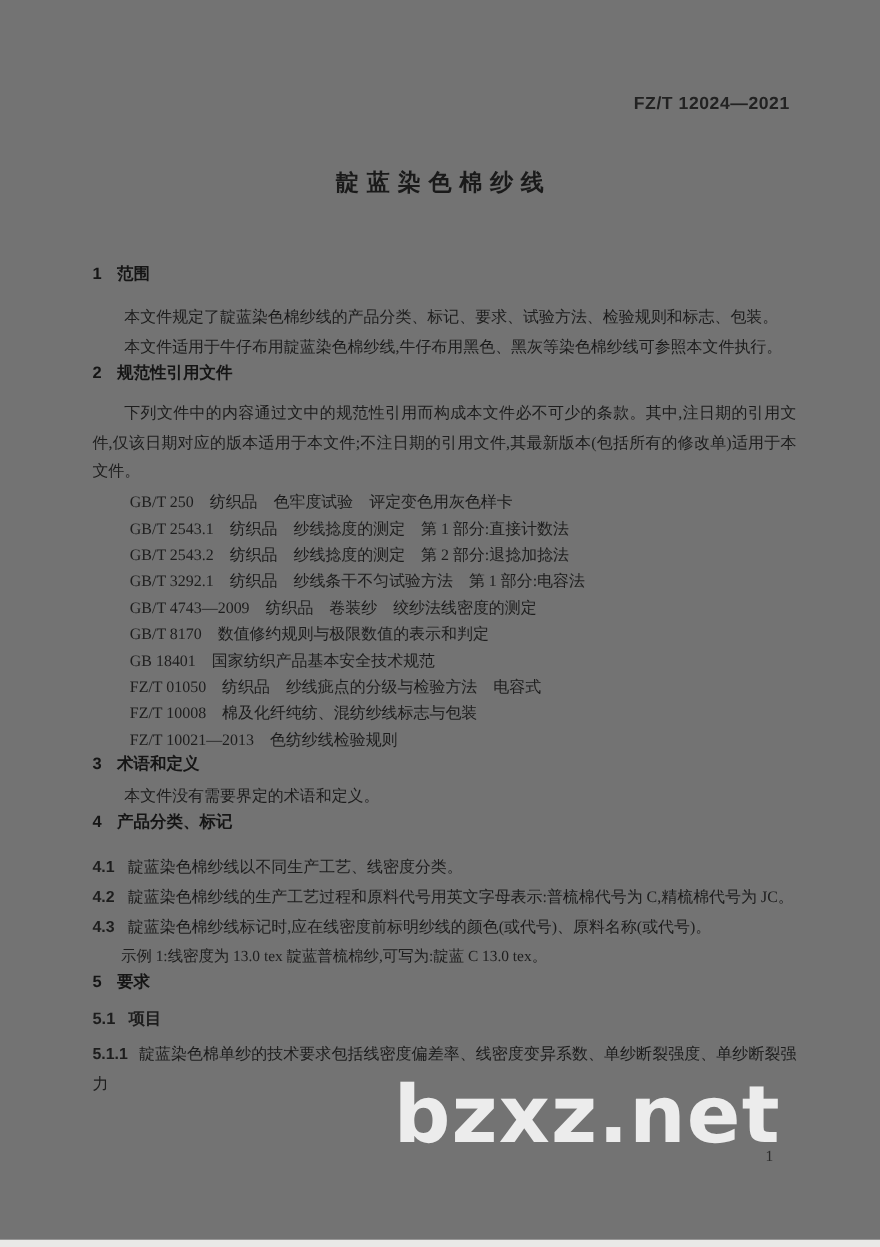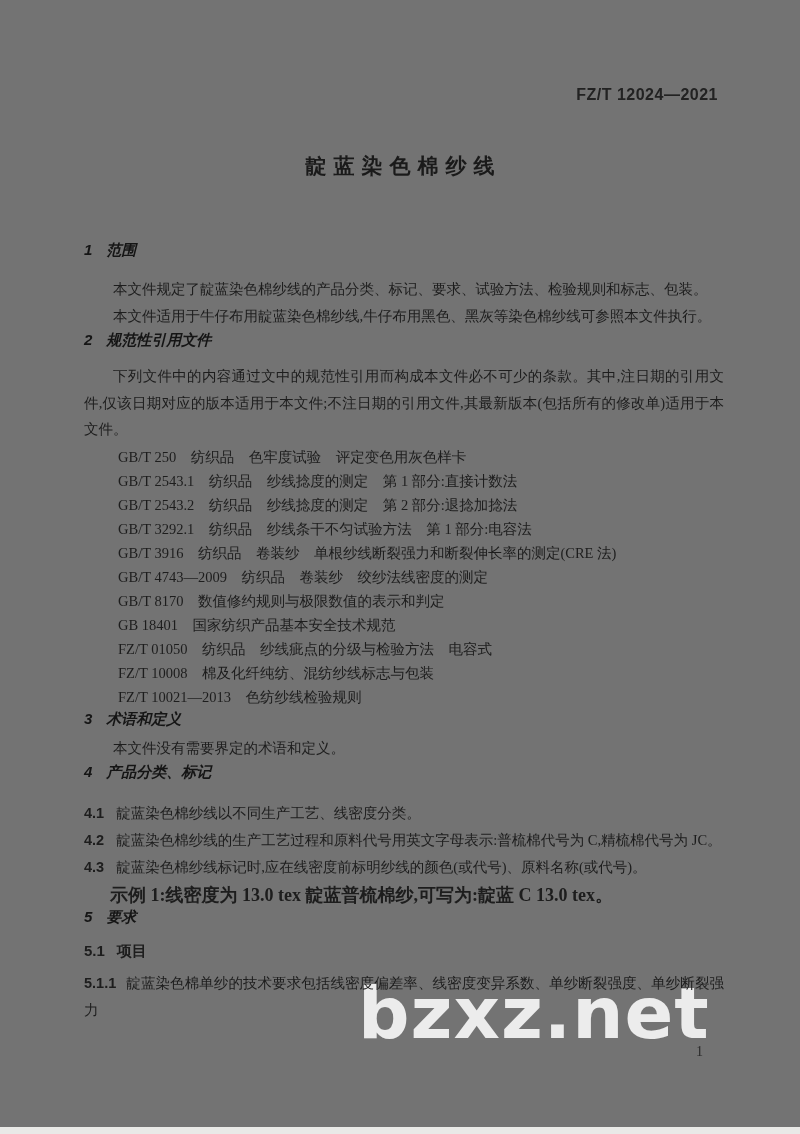--- a/index.html
+++ b/index.html
@@ -23,39 +23,39 @@
     font-family:"DejaVu Sans","Liberation Sans",sans-serif;
     font-weight:bold; font-size:72px; line-height:90px;
     color:#ececec; letter-spacing:1px; user-select:none;
   }
   .content {
     position:absolute; left:84px; top:240px; width:640px; z-index:2;
     font-size:14.5px; line-height:27px;
   }
   h2.sec {
     margin:0; font-family:"Liberation Sans","DejaVu Sans",sans-serif;
-    font-size:15px; font-weight:bold; line-height:20px; color:#151515;font-style:italic;
+    font-size:15px; font-weight:bold; line-height:20px; color:#151515;
   }
   h2.sec .num { margin-right:14px; }
   p { margin:0; }
   .para { text-indent:2em; text-align:justify; }
   .s1-p1 { margin-top:16px; }
   .s2-head { margin-top:15px; }
   .s2-intro { margin-top:13px; line-height:26.5px; }
   .refs { margin-top:2px; padding-left:34px; line-height:24px; }
   .s3-head { margin-top:4px; }
   .s3-body { margin-top:6px; }
   .s4-head { margin-top:16px; }
   .clause { text-align:justify; }
   .clause-first { margin-top:18px; }
   .clause .cnum, .c511 .cnum, .sub-head .num {
     font-family:"Liberation Sans","DejaVu Sans",sans-serif; font-weight:bold;
   }
   .clause .cnum { margin-right:12px; }
-  .examples { margin-top:2px; padding-left:26px; font-size:18px; line-height:24px; font-weight:bold; }
+  .examples { margin-top:2px; padding-left:26px; font-size:14px; line-height:24px; font-weight:normal; }
   .s5-head { margin-top:6px; }
   .sub-head { margin-top:14px; font-family:"Liberation Sans","DejaVu Sans",sans-serif; font-weight:bold; font-size:15px; line-height:20px; }
   .sub-head .num { margin-right:12px; }
   .c511 { margin-top:9px; }
   .c511 .cnum { margin-right:10px; }
   .page-number {
     position:absolute; top:1044px; right:97px; z-index:2;
     font-size:14px; color:#2a2a2a;
   }
   .bottom-edge {
@@ -85,21 +85,20 @@
     <h2 class="sec s2-head">
       <span class="num">2</span><span>规范性引用文件</span>
     </h2>
     <p class="para s2-intro">下列文件中的内容通过文中的规范性引用而构成本文件必不可少的条款。其中,注日期的引用文件,仅该日期对应的版本适用于本文件;不注日期的引用文件,其最新版本(包括所有的修改单)适用于本文件。</p>
 
     <div class="refs">
       <p class="ref">GB/T 250　纺织品　色牢度试验　评定变色用灰色样卡</p>
       <p class="ref">GB/T 2543.1　纺织品　纱线捻度的测定　第 1 部分:直接计数法</p>
       <p class="ref">GB/T 2543.2　纺织品　纱线捻度的测定　第 2 部分:退捻加捻法</p>
       <p class="ref">GB/T 3292.1　纺织品　纱线条干不匀试验方法　第 1 部分:电容法</p>
-      <p class="ref">GB/T 3916　纺织品　卷装纱　单根纱线断裂强力和断裂伸长率的测定(CRE 法)</p>
       <p class="ref">GB/T 4743—2009　纺织品　卷装纱　绞纱法线密度的测定</p>
       <p class="ref">GB/T 8170　数值修约规则与极限数值的表示和判定</p>
       <p class="ref">GB 18401　国家纺织产品基本安全技术规范</p>
       <p class="ref">FZ/T 01050　纺织品　纱线疵点的分级与检验方法　电容式</p>
       <p class="ref">FZ/T 10008　棉及化纤纯纺、混纺纱线标志与包装</p>
       <p class="ref">FZ/T 10021—2013　色纺纱线检验规则</p>
     </div>
 
     <h2 class="sec s3-head">
       <span class="num">3</span><span>术语和定义</span>

